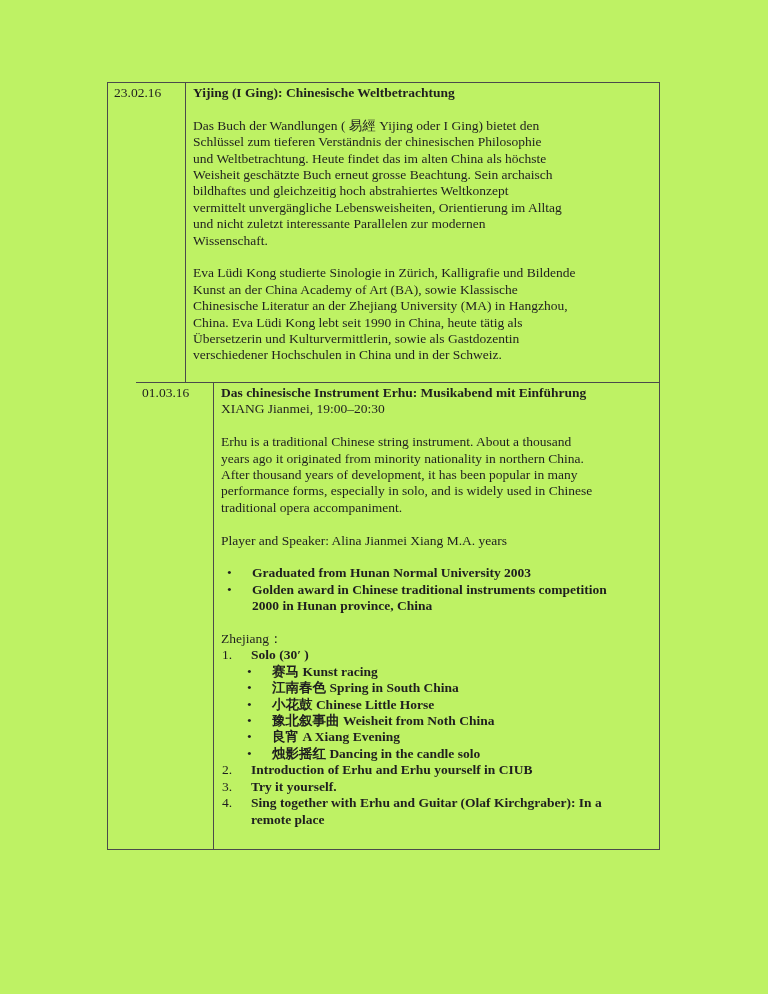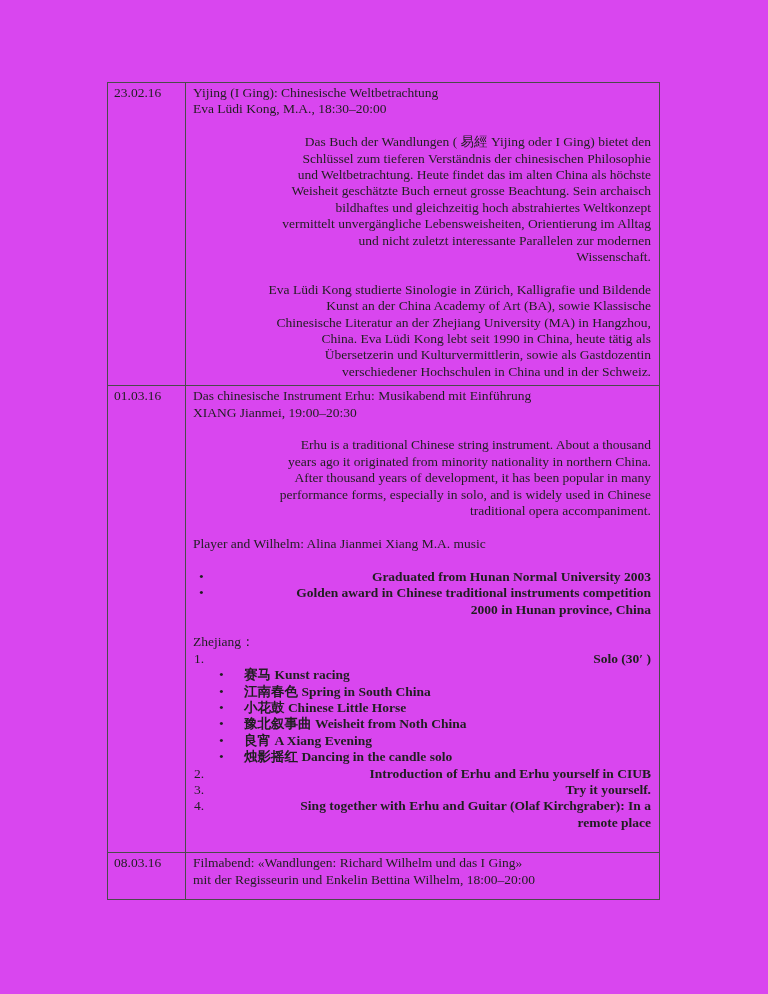--- a/index.html
+++ b/index.html
@@ -5,54 +5,54 @@
   * { box-sizing: border-box; }
   html, body {
     margin: 0;
     padding: 0;
     background: #ffffff;
   }
   .sheet {
     position: relative;
     width: 768px;
     height: 994px;
-    background: #d946ef;
+    background: #bef264;
     font-family: "Liberation Serif", "DejaVu Serif", serif;
     color: #1f1f1f;
     font-size: 13.5px;
     line-height: 16.4px;
     overflow: hidden;
   }
   .schedule {
     position: absolute;
     left: 107px;
     top: 82px;
     width: 553px;
     border: 1px solid #4b4b4b;
   }
   .row {
     display: flex;
     align-items: stretch;
   }
-  .row + .row { border-top: 1px solid #4b4b4b; }
+  .row + .row { border-top: 1px solid #4b4b4b; margin-left: 28px; }
   .date-cell {
     flex: 0 0 78px;
     width: 78px;
     border-right: 1px solid #4b4b4b;
     padding: 2px 3px 2px 6px;
   }
   .content-cell {
     flex: 1 1 auto;
     padding: 2px 8px 5px 7px;
   }
   .row-1 .content-cell { min-height: 299px; }
   .row-2 .content-cell { min-height: 466px; }
   .row-3 .content-cell { min-height: 46px; }
-  .title { font-weight: normal; }
-  .pre { white-space: pre-line; text-align: right; }
+  .title { font-weight: bold; }
+  .pre { white-space: pre-line; }
   .gap-top { margin-top: 16.4px; }
   .li { display: flex; align-items: flex-start; }
   .li .txt { flex: 1 1 auto; font-weight: bold; }
   .li .marker { flex: 0 0 auto; }
   .b1 .marker { width: 31px; padding-left: 6px; }
   .num .marker { width: 30px; padding-left: 1px; }
   .b2 { margin-left: 25px; }
   .b2 .marker { width: 26px; padding-left: 1px; }
 </style>
 </head>
@@ -60,21 +60,20 @@
 
 <div class="sheet">
   <div class="schedule">
 
     <div class="row row-1">
       <div class="date-cell">
         <span>23.02.16</span>
       </div>
       <div class="content-cell">
         <div class="title">Yijing (I Ging): Chinesische Weltbetrachtung</div>
-        <div>Eva Lüdi Kong, M.A., 18:30–20:00</div>
         <div class="pre gap-top">Das Buch der Wandlungen ( 易經 Yijing oder I Ging) bietet den
 Schlüssel zum tieferen Verständnis der chinesischen Philosophie
 und Weltbetrachtung. Heute findet das im alten China als höchste
 Weisheit geschätzte Buch erneut grosse Beachtung. Sein archaisch
 bildhaftes und gleichzeitig hoch abstrahiertes Weltkonzept
 vermittelt unvergängliche Lebensweisheiten, Orientierung im Alltag
 und nicht zuletzt interessante Parallelen zur modernen
 Wissenschaft.</div>
         <div class="pre gap-top">Eva Lüdi Kong studierte Sinologie in Zürich, Kalligrafie und Bildende
 Kunst an der China Academy of Art (BA), sowie Klassische
@@ -90,21 +89,21 @@
         <span>01.03.16</span>
       </div>
       <div class="content-cell">
         <div class="title">Das chinesische Instrument Erhu: Musikabend mit Einführung</div>
         <div>XIANG Jianmei, 19:00–20:30</div>
         <div class="pre gap-top">Erhu is a traditional Chinese string instrument. About a thousand
 years ago it originated from minority nationality in northern China.
 After thousand years of development, it has been popular in many
 performance forms, especially in solo, and is widely used in Chinese
 traditional opera accompaniment.</div>
-        <div class="gap-top">Player and Wilhelm: Alina Jianmei Xiang  M.A. music</div>
+        <div class="gap-top">Player and Speaker: Alina Jianmei Xiang  M.A. years</div>
 
         <div class="gap-top">
           <div class="li b1">
             <span class="marker">•</span>
             <span class="txt pre">Graduated from Hunan Normal University 2003</span>
           </div>
           <div class="li b1">
             <span class="marker">•</span>
             <span class="txt pre">Golden award in Chinese traditional instruments competition
 2000 in Hunan province, China</span>
@@ -156,24 +155,15 @@
           </div>
           <div class="li num">
             <span class="marker">4.</span>
             <span class="txt pre">Sing together with Erhu and Guitar (Olaf Kirchgraber): In a
 remote place</span>
           </div>
         </div>
       </div>
     </div>
 
-    <div class="row row-3">
-      <div class="date-cell">
-        <span>08.03.16</span>
-      </div>
-      <div class="content-cell">
-        <div class="title">Filmabend: «Wandlungen: Richard Wilhelm und das I Ging»</div>
-        <div>mit der Regisseurin und Enkelin Bettina Wilhelm, 18:00–20:00</div>
-      </div>
-    </div>
 
   </div>
 </div>
 
 </body></html>

